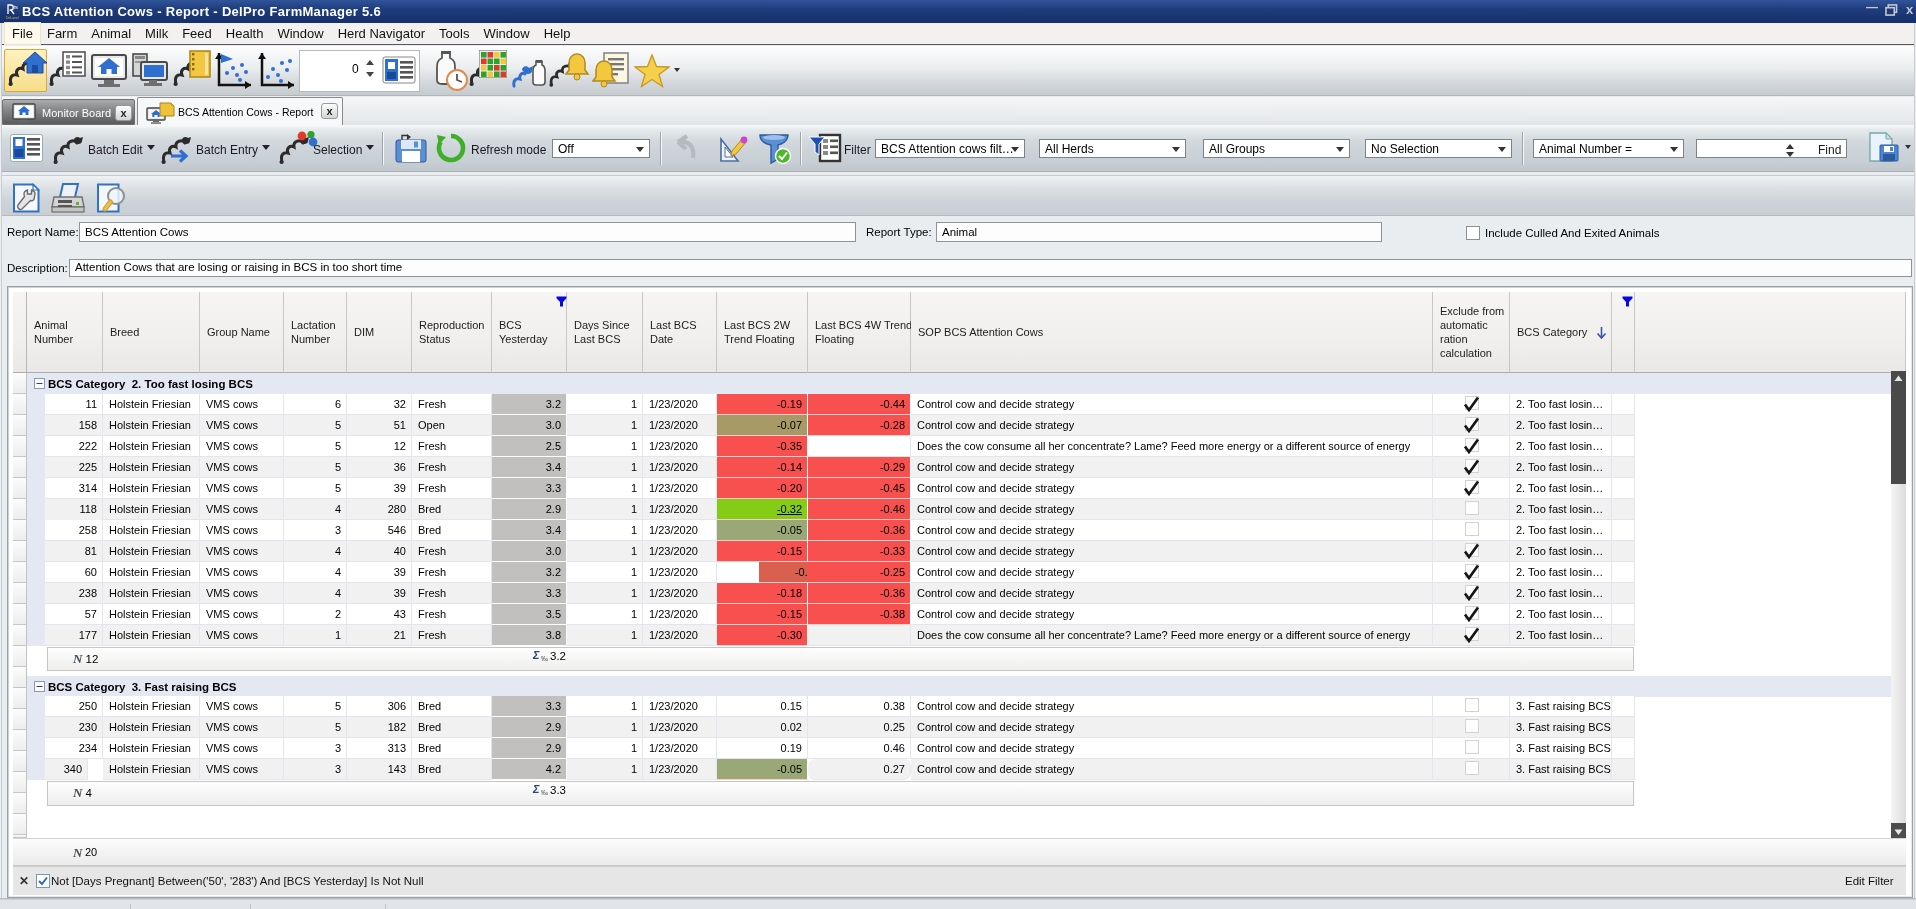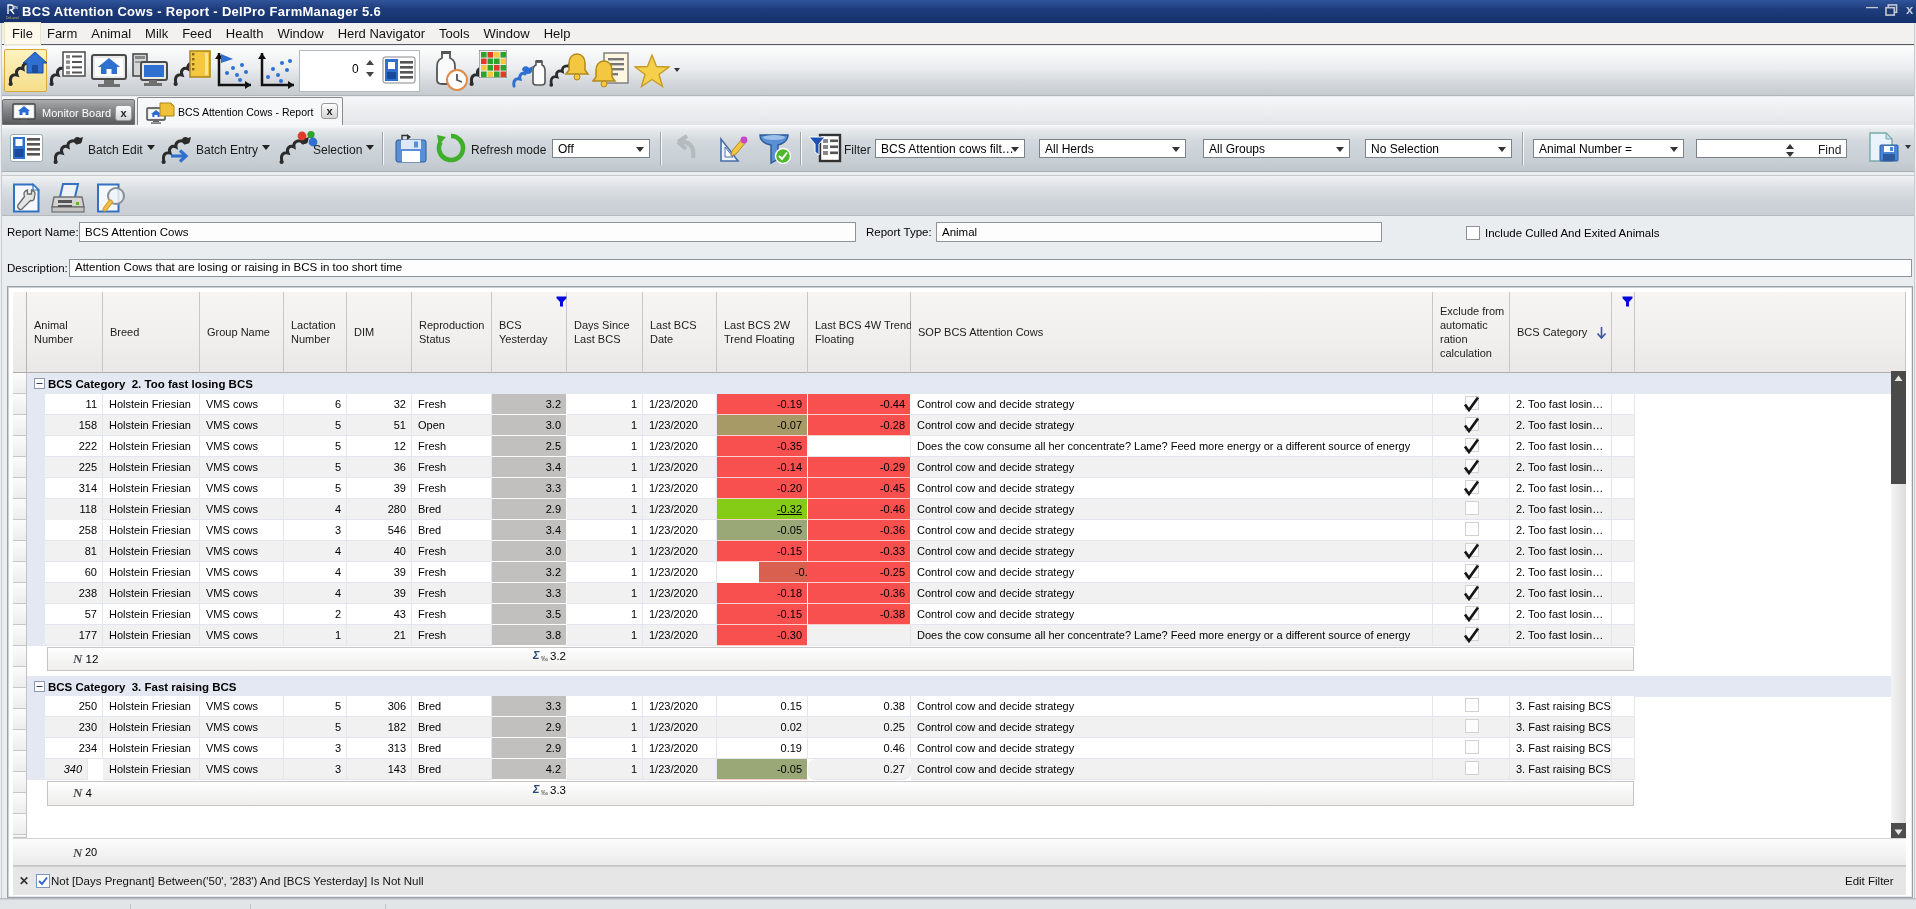--- a/index.html
+++ b/index.html
@@ -676,21 +676,21 @@
 <div class="c r bcsg" style="left:492px;top:738px;width:75px;height:21px;">2.9</div>
 <div class="c r" style="left:567px;top:738px;width:76px;height:21px;">1</div>
 <div class="c " style="left:643px;top:738px;width:74px;height:21px;">1/23/2020</div>
 <div class="c r" style="left:717px;top:738px;width:91px;height:21px;">0.19</div>
 <div class="c r" style="left:808px;top:738px;width:103px;height:21px;">0.46</div>
 <div class="c " style="left:911px;top:738px;width:522px;height:21px;">Control cow and decide strategy</div>
 <div class="c ctr" style="left:1433px;top:738px;width:77px;height:21px;"><span class="ckbox"></span></div>
 <div class="c " style="left:1510px;top:738px;width:102px;height:21px;">3. Fast raising BCS</div>
 <div class="c " style="left:1612px;top:738px;width:23px;height:21px;"></div>
 <div class="indent" style="left:27px;top:759px;height:21px"></div>
-<div class="c r od" style="left:45px;top:759px;width:43px;height:21px;font-style:italic;">340</div>
+<div class="c r od" style="left:45px;top:759px;width:43px;height:21px;">340</div>
 <div class="c  od" style="left:103px;top:759px;width:97px;height:21px;">Holstein Friesian</div>
 <div class="c  od" style="left:200px;top:759px;width:84px;height:21px;">VMS cows</div>
 <div class="c r od" style="left:284px;top:759px;width:63px;height:21px;">3</div>
 <div class="c r od" style="left:347px;top:759px;width:65px;height:21px;">143</div>
 <div class="c  od" style="left:412px;top:759px;width:80px;height:21px;">Bred</div>
 <div class="c r bcsg" style="left:492px;top:759px;width:75px;height:21px;">4.2</div>
 <div class="c r od" style="left:567px;top:759px;width:76px;height:21px;">1</div>
 <div class="c  od" style="left:643px;top:759px;width:74px;height:21px;">1/23/2020</div>
 <div class="c r od" style="left:717px;top:759px;width:91px;height:21px;background:#9aa878;border-right-color:#fff;border-bottom-color:#fcc;">-0.05</div>
 <div class="c r od" style="left:808px;top:759px;width:103px;height:21px;border-radius:8px;">0.27</div>

